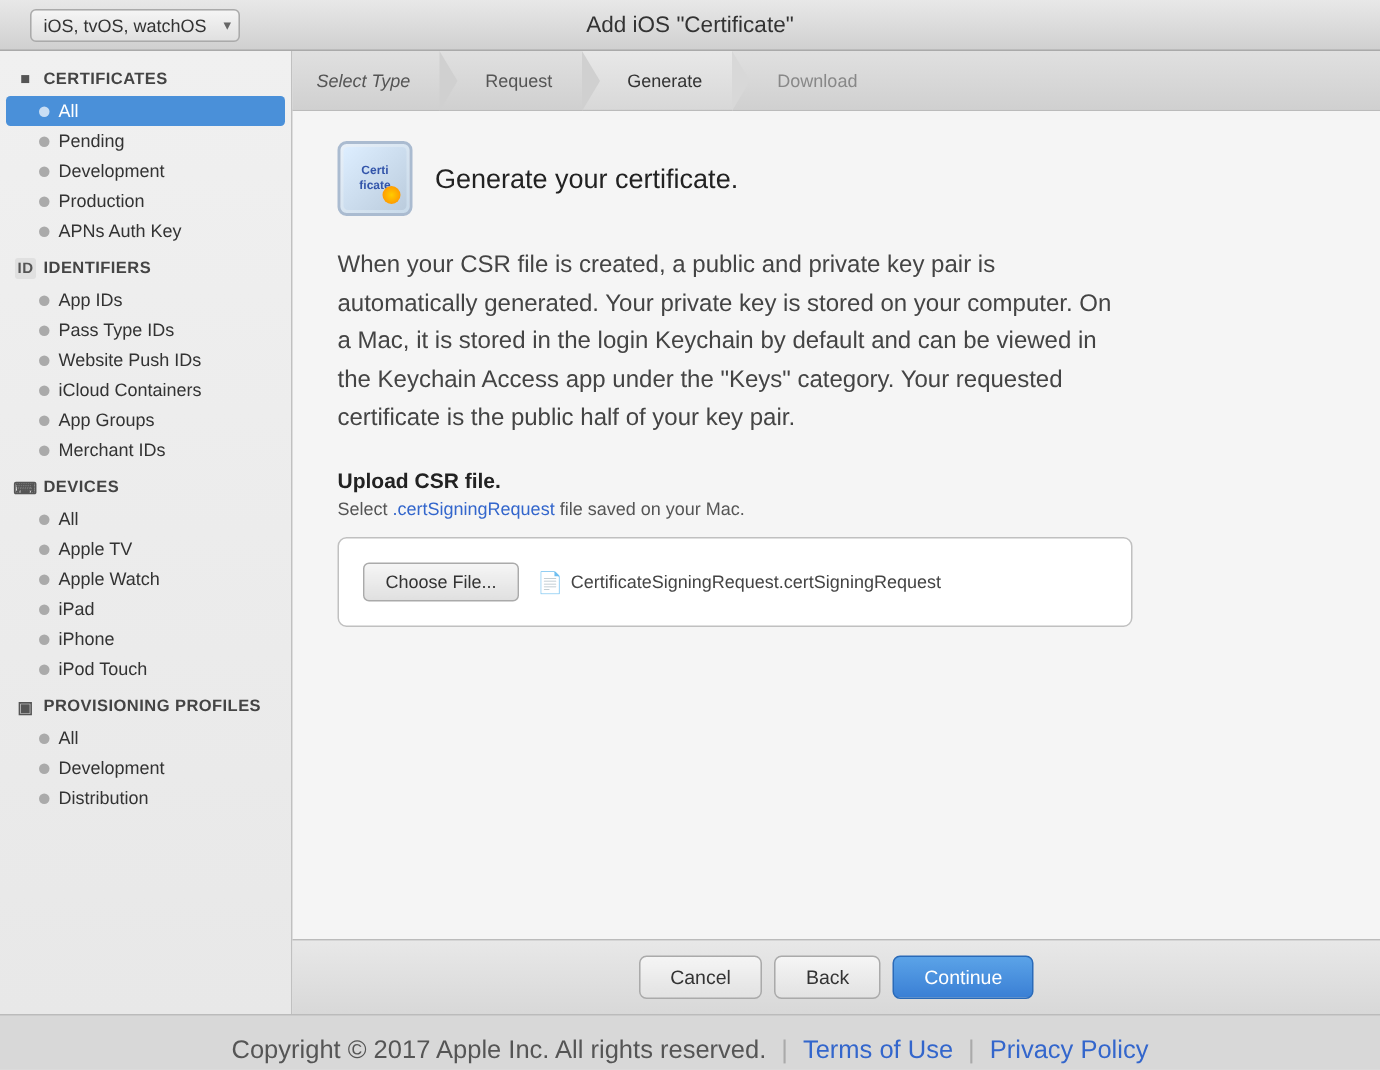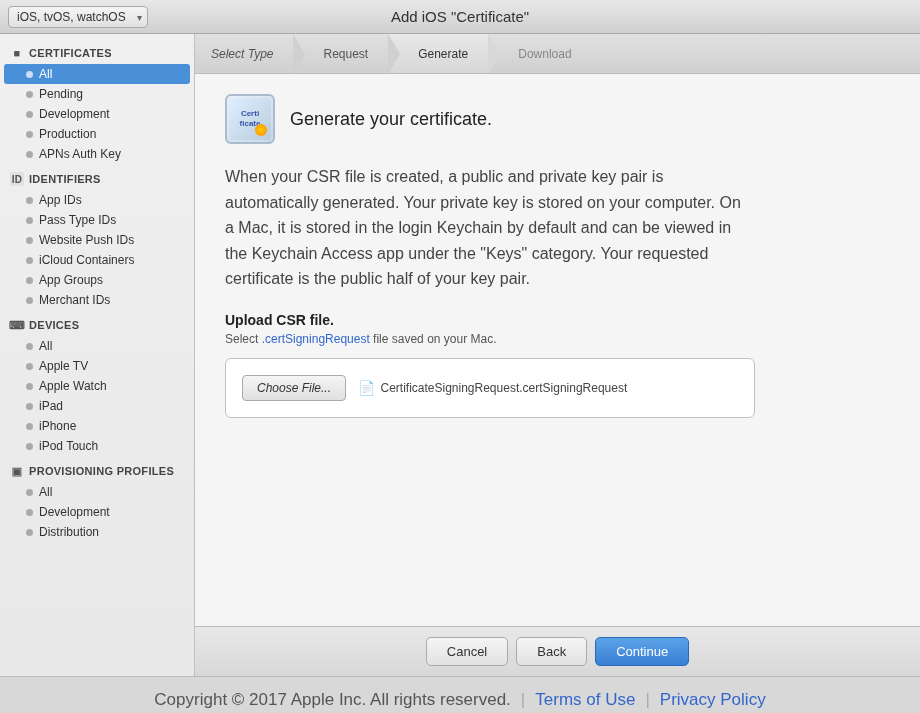--- a/index.html
+++ b/index.html
@@ -22,21 +22,21 @@
       justify-content: center;
       position: relative;
     }
     .top-title {
       font-size: 15px;
       font-weight: 500;
       color: #333;
     }
     .platform-select {
       position: absolute;
-      left: 8px;
+      left: 20px;
       display: flex;
       align-items: center;
       gap: 4px;
     }
     .platform-select select {
       background: linear-gradient(to bottom, #f5f5f5, #e0e0e0);
       border: 1px solid #aaa;
       border-radius: 4px;
       padding: 3px 20px 3px 8px;
       font-size: 12px;
@@ -278,21 +278,20 @@
     .choose-file-btn {
       background: linear-gradient(to bottom, #f5f5f5, #e0e0e0);
       border: 1px solid #aaa;
       border-radius: 4px;
       padding: 5px 14px;
       font-size: 12px;
       color: #333;
       cursor: pointer;
       white-space: nowrap;
       flex-shrink: 0;
-      font-style: italic;
     }
     .file-name {
       font-size: 12px;
       color: #444;
       display: flex;
       align-items: center;
       gap: 5px;
     }
     .file-icon {
       font-size: 14px;

